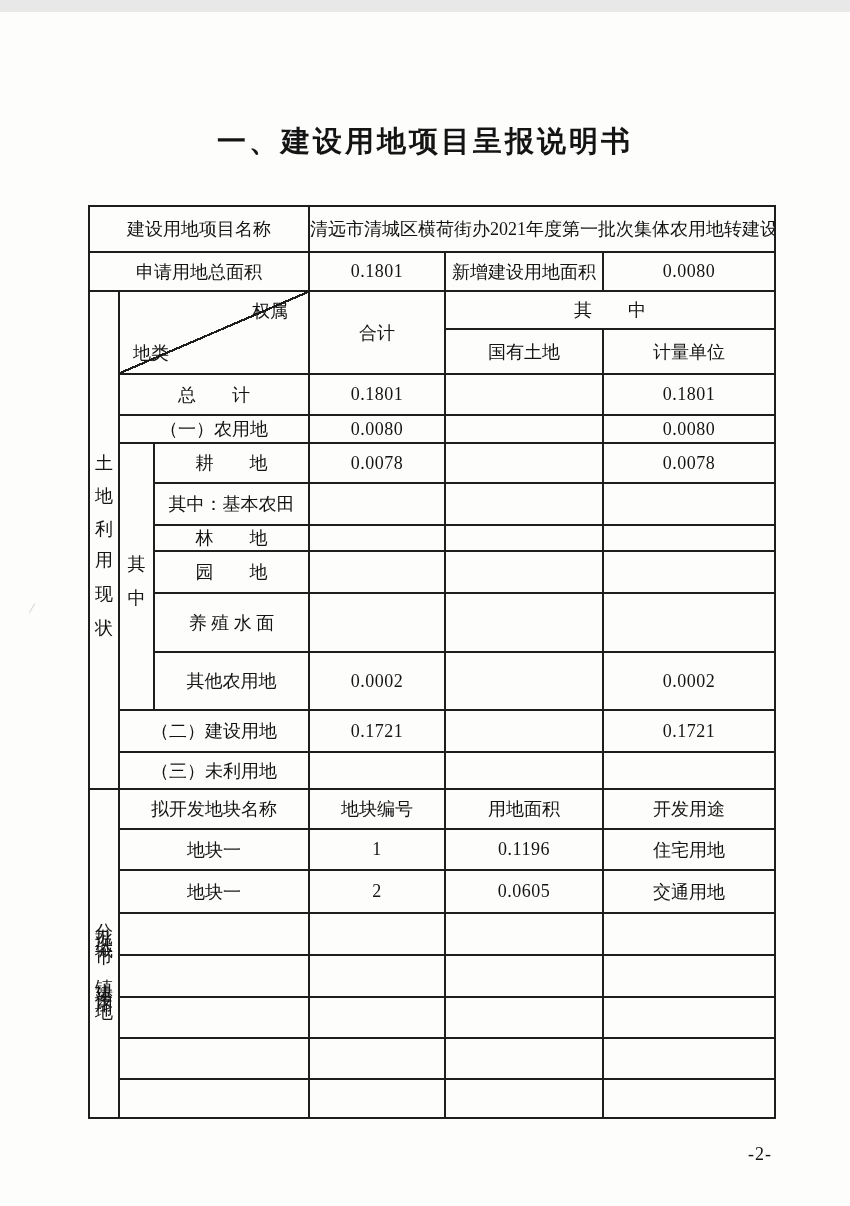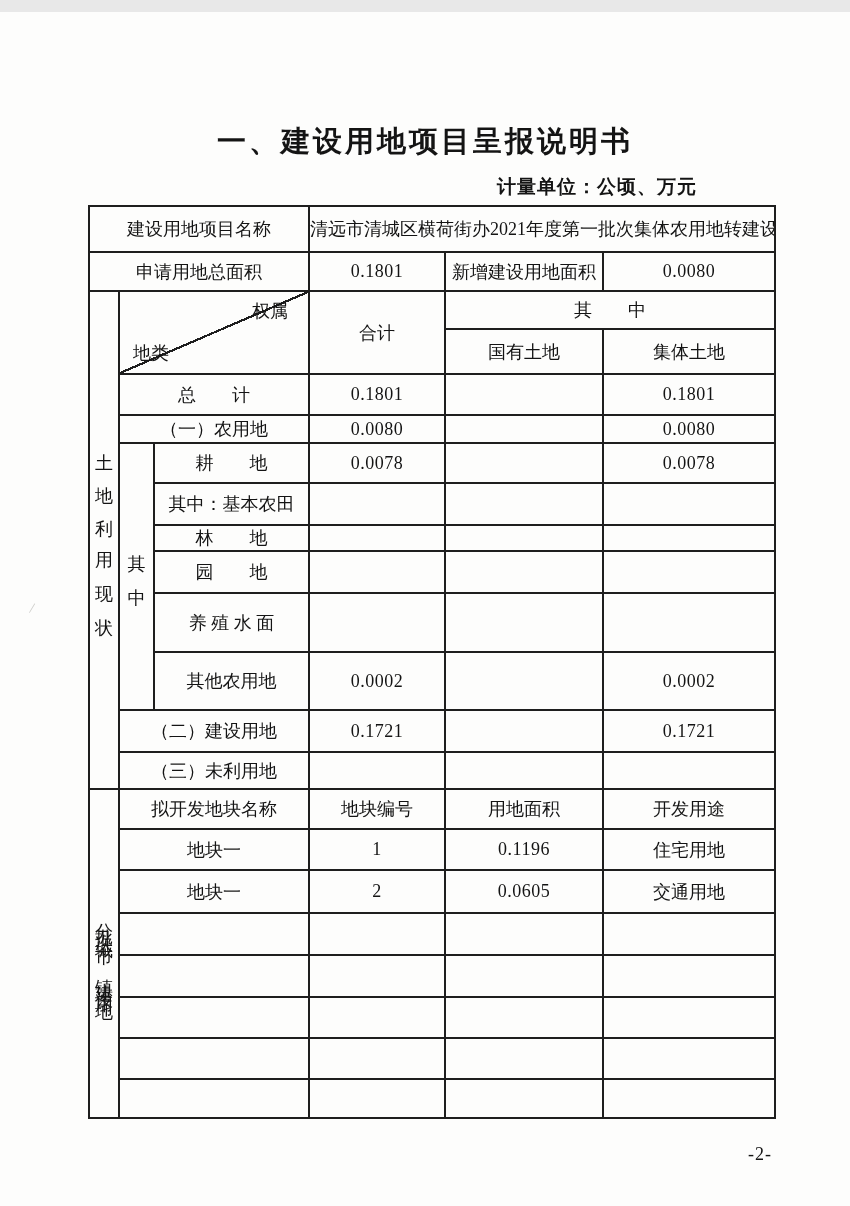--- a/index.html
+++ b/index.html
@@ -57,21 +57,20 @@
     position:absolute; left:30px; top:588px; color:#c9c9c6;
     font-size:15px; transform:rotate(12deg);
   }
 </style>
 </head>
 <body>
 
 <div class="page">
 
   <div class="title">一、建设用地项目呈报说明书</div>
-  <div class="unit-note">计量单位：公顷、万元</div>
   <div class="scan-mark">/</div>
 
   <table class="form">
     <colgroup>
       <col style="width:30px">
         <col style="width:35px">
         <col style="width:155px">
       <col style="width:136px">
         <col style="width:158px">
         <col style="width:172px">
@@ -97,21 +96,21 @@
       <td colspan="2" rowspan="2" class="diag">
         <div class="diag-box"></div>
         <span class="diag-top">权属</span>
         <span class="diag-bottom">地类</span>
       </td>
       <td rowspan="2" class="lbl">合计</td>
       <td colspan="2" class="lbl">其　　中</td>
     </tr>
     <tr style="height:45px">
       <td class="lbl">国有土地</td>
-      <td class="lbl">集体土地</td>
+      <td class="lbl">计量单位</td>
     </tr>
 
     <tr style="height:41px">
       <td colspan="2" class="lbl">总　　计</td>
       <td class="num">0.1801</td>
       <td class="num"></td>
       <td class="num">0.1801</td>
     </tr>
 
     <tr style="height:28px">

